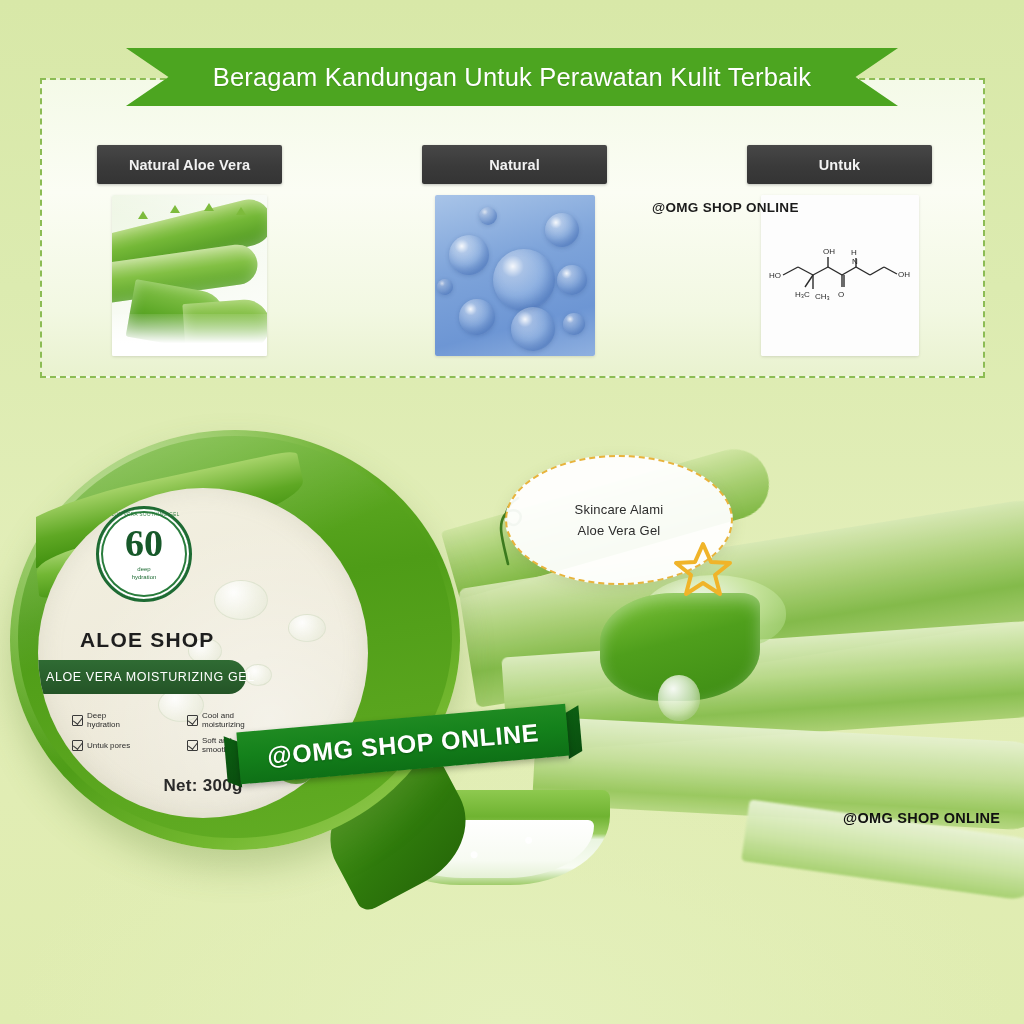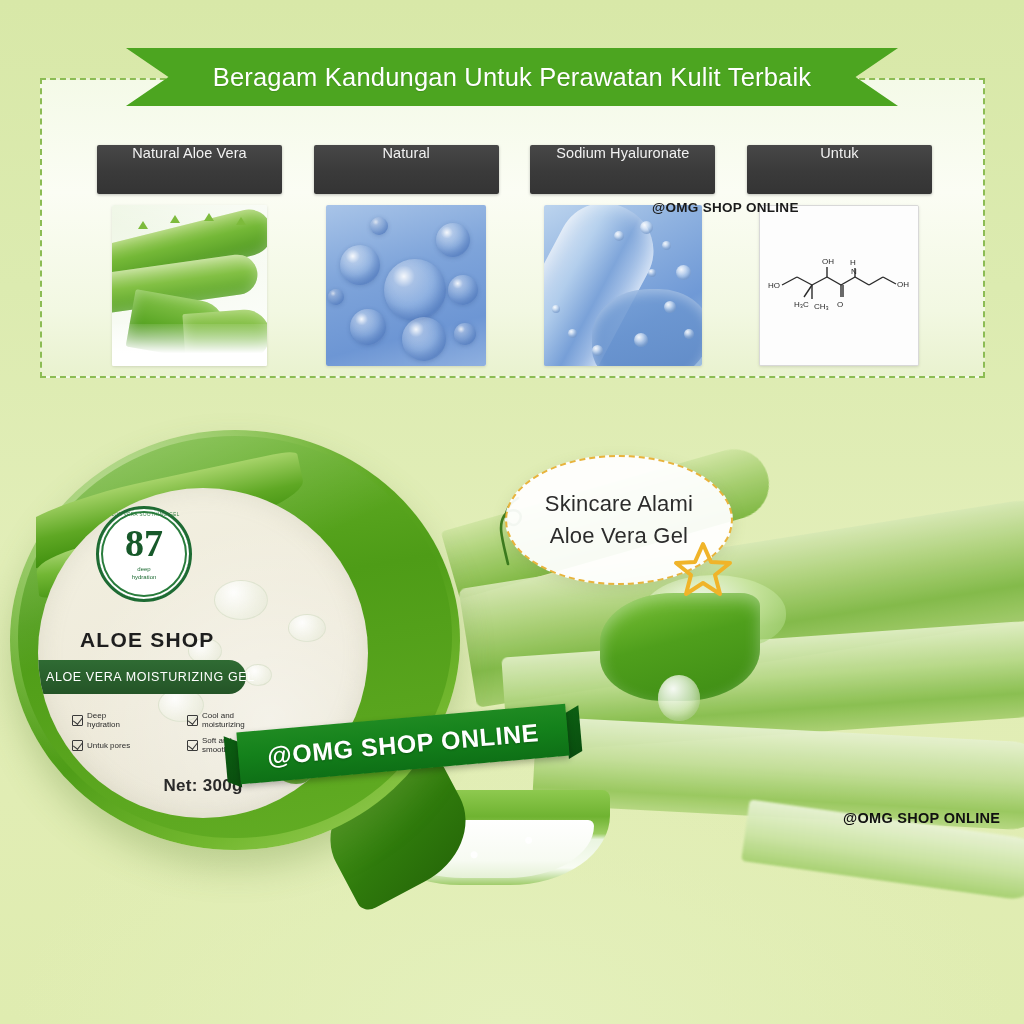--- a/index.html
+++ b/index.html
@@ -49,25 +49,26 @@
     text-shadow:0 1px 1px rgba(0,0,0,.12);
   }
 
   
   .cards {
     position:absolute; left:55px; top:65px; width:835px; height:220px;
     display:flex; justify-content:space-between;
   }
   .card { width:185px; position:relative; }
   .card-label {
-    height:49px; width:100%;
+    height:39px; width:100%;
     background:linear-gradient(180deg,#474747 0%, #3a3a3a 55%, #343434 100%);
     border-radius:2px;
-    display:flex; align-items:flex-start; justify-content:center;
+    display:flex; align-items:center; justify-content:center;
     box-shadow:0 1px 3px rgba(0,0,0,.25);
+    font-weight:bold;
   }
   .card-label span {
     color:#f2f2f2; font-size:14.5px; letter-spacing:.1px; white-space:nowrap;
   }
   .card-img {
     margin:11px auto 0;
     width:160px; height:161px;
     border-radius:2px;
     overflow:hidden; position:relative;
     box-shadow:0 1px 3px rgba(0,0,0,.12);
@@ -367,21 +368,21 @@
   
   .callout {
     position:absolute; left:505px; top:65px; width:228px; height:130px;
     border-radius:50%;
     background:rgba(255,255,255,.94);
     border:2px dashed #e8b33c;
     display:flex; flex-direction:column; align-items:center; justify-content:center;
     box-shadow:0 4px 14px rgba(120,140,80,.18);
     z-index:15;
   }
-  .callout .line { font-size:22px; color:#2c2c2c; letter-spacing:.2px; margin:3px 0; }
+  .callout .line { font-size:13px; color:#2c2c2c; letter-spacing:.2px; margin:3px 0; }
   .vine { position:absolute; left:478px; top:78px; z-index:14; }
   .star { position:absolute; left:672px; top:148px; z-index:16; }
 
   .wm-hero {
     position:absolute; left:843px; top:420px;
     font-size:14.5px; font-weight:bold; color:#101010; letter-spacing:.3px;
     white-space:nowrap; z-index:18;
   }
 </style>
 </head>
@@ -424,42 +425,20 @@
           <div class="bub" style="width:30px;height:30px;left:122px;top:70px;"></div>
           <div class="bub" style="width:36px;height:36px;left:24px;top:104px;"></div>
           <div class="bub" style="width:44px;height:44px;left:76px;top:112px;"></div>
           <div class="bub" style="width:18px;height:18px;left:44px;top:12px;"></div>
           <div class="bub" style="width:22px;height:22px;left:128px;top:118px;"></div>
           <div class="bub" style="width:16px;height:16px;left:2px;top:84px;"></div>
         </div>
       </div>
     </div>
 
-    <div class="card">
-      <div class="card-label">
-        <span>Sodium Hyaluronate</span>
-      </div>
-      <div class="card-img">
-        <div class="photo-drops">
-          <div class="tube"></div>
-          <div class="pool"></div>
-          <div class="drop" style="width:13px;height:13px;left:96px;top:16px;"></div>
-          <div class="drop" style="width:9px;height:9px;left:118px;top:36px;"></div>
-          <div class="drop" style="width:15px;height:15px;left:132px;top:60px;"></div>
-          <div class="drop" style="width:8px;height:8px;left:104px;top:64px;"></div>
-          <div class="drop" style="width:12px;height:12px;left:120px;top:96px;"></div>
-          <div class="drop" style="width:10px;height:10px;left:140px;top:124px;"></div>
-          <div class="drop" style="width:14px;height:14px;left:90px;top:128px;"></div>
-          <div class="drop" style="width:9px;height:9px;left:24px;top:124px;"></div>
-          <div class="drop" style="width:11px;height:11px;left:48px;top:140px;"></div>
-          <div class="drop" style="width:8px;height:8px;left:8px;top:100px;"></div>
-          <div class="drop" style="width:10px;height:10px;left:70px;top:26px;"></div>
-        </div>
-      </div>
-    </div>
 
     <div class="card">
       <div class="card-label">
         <span>Untuk</span>
       </div>
       <div class="card-img">
         <div class="photo-chem">
           <svg class="chem-svg" width="150" height="70" viewBox="0 0 150 70">
             <g stroke="#2a2a2a" stroke-width="1.4" fill="none">
               <path d="M18,34 L33,26"></path>
@@ -537,21 +516,21 @@
     <div class="jar-label">
       <div class="gelblob" style="width:54px;height:40px;left:176px;top:92px;"></div>
       <div class="gelblob" style="width:34px;height:26px;left:150px;top:150px;"></div>
       <div class="gelblob" style="width:46px;height:34px;left:120px;top:200px;"></div>
       <div class="gelblob" style="width:28px;height:22px;left:206px;top:176px;"></div>
       <div class="gelblob" style="width:38px;height:28px;left:250px;top:126px;"></div>
 
       <div class="badge">
         <div class="badge-ring"></div>
         <div class="badge-arc">ALOE VERA SOOTHING GEL</div>
-        <div class="badge-num">87</div>
+        <div class="badge-num">60</div>
         <div class="badge-sub">
           <div>deep</div>
           <div>hydration</div>
         </div>
       </div>
 
       <div class="lbl-title">ALOE SHOP</div>
 
       <div class="lbl-pill">
         <span>ALOE VERA MOISTURIZING GEL</span>

